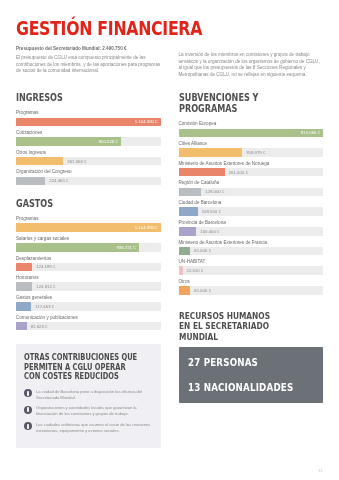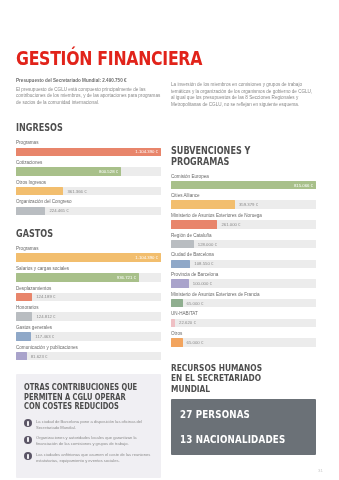--- a/index.html
+++ b/index.html
@@ -3,22 +3,22 @@
 <meta charset="utf-8">
 <style>
   html,body{margin:0;padding:0;}
   body{
     width:339px;height:480px;
     background:#ffffff;
     font-family:"Liberation Sans", sans-serif;
     overflow:hidden;
   }
   .page{position:relative;width:339px;height:480px;box-sizing:border-box;
-        padding:48px 16px 0 16px;}
-  .cols{display:flex;gap:10px;align-items:center;}
+        padding:18px 16px 0 16px;}
+  .cols{display:flex;gap:18px;align-items:flex-start;}
   .col{width:145px;}
 
   
   .main-title{
     font-family:"DejaVu Sans Condensed","Liberation Sans",sans-serif;
     font-weight:bold;font-size:19px;line-height:20px;letter-spacing:-0.3px;
     color:#E1231A;margin:0 0 7px 0;transform:scaleX(0.92);transform-origin:left center;
   }
   .lead-bold{font-size:4.6px;font-weight:bold;color:#6f6f6f;line-height:7px;margin:0 0 3px 0;}
   .lead{font-size:4.6px;color:#8a8a8a;line-height:6.6px;margin:0;}

